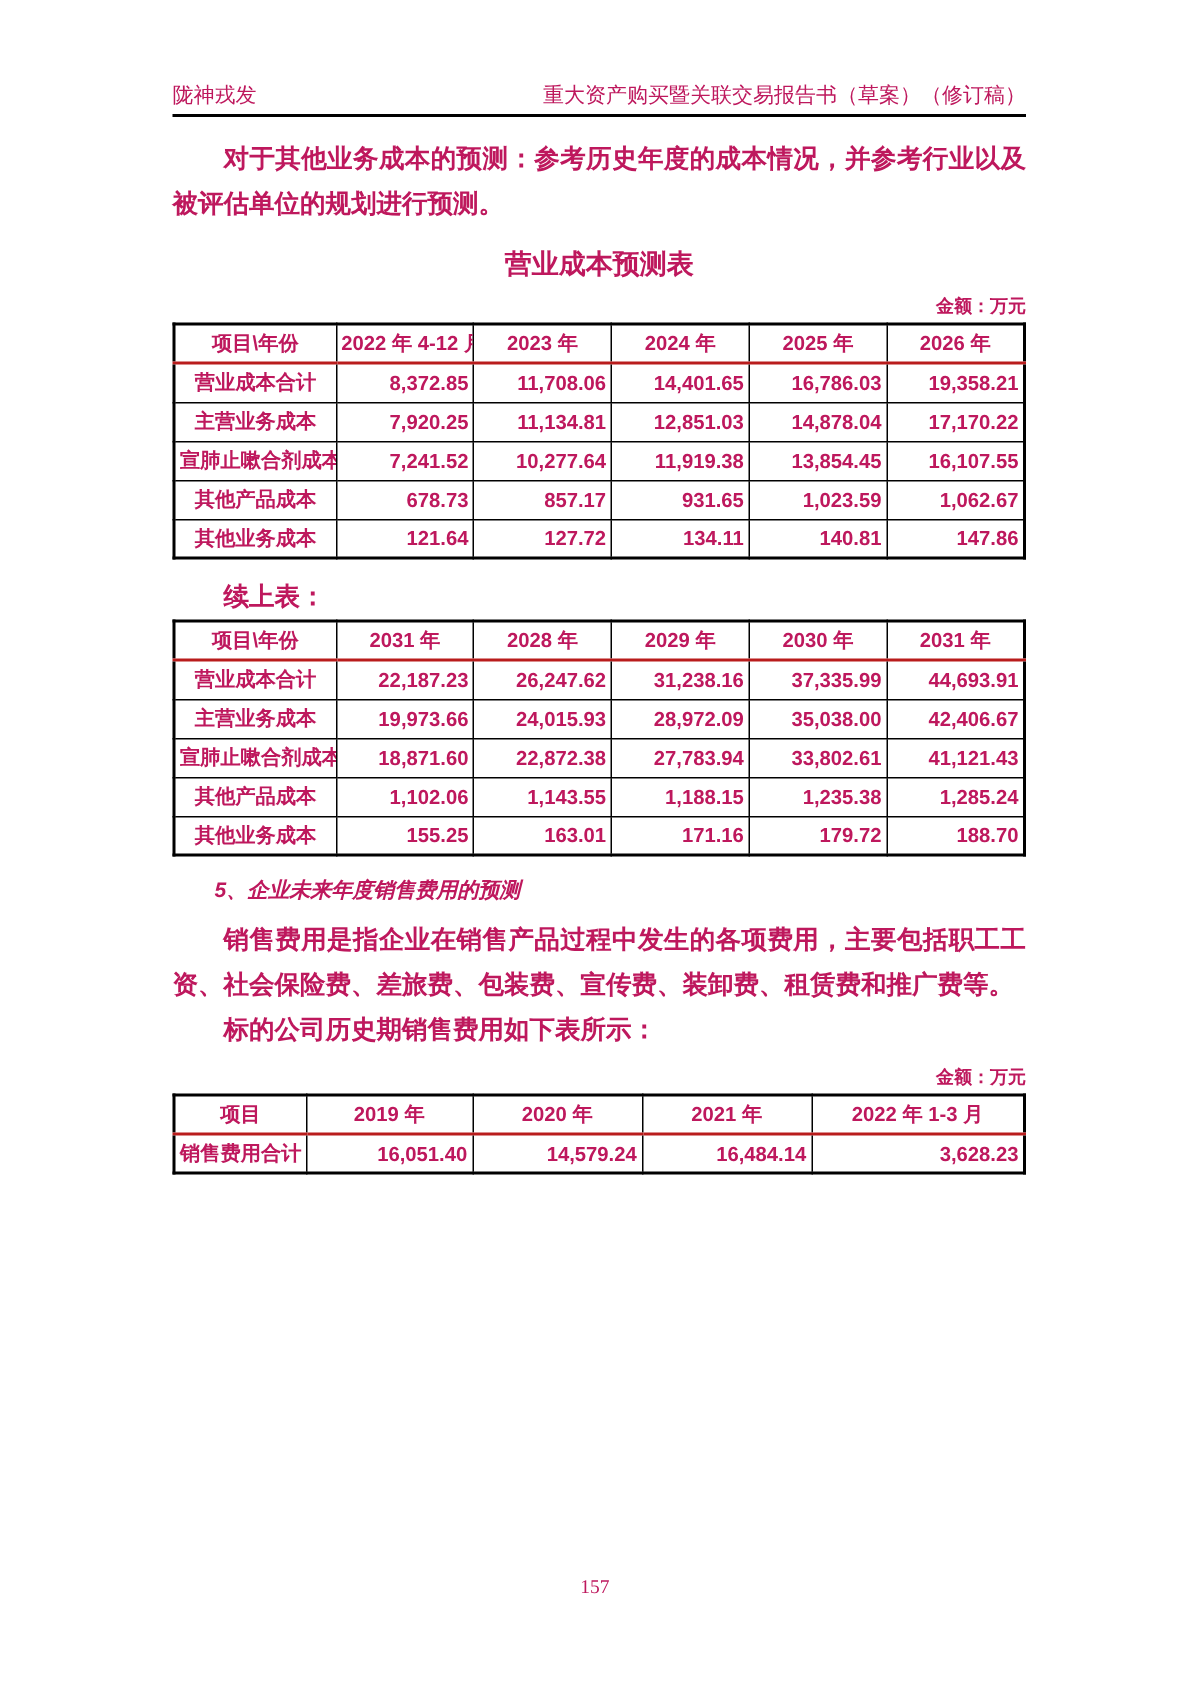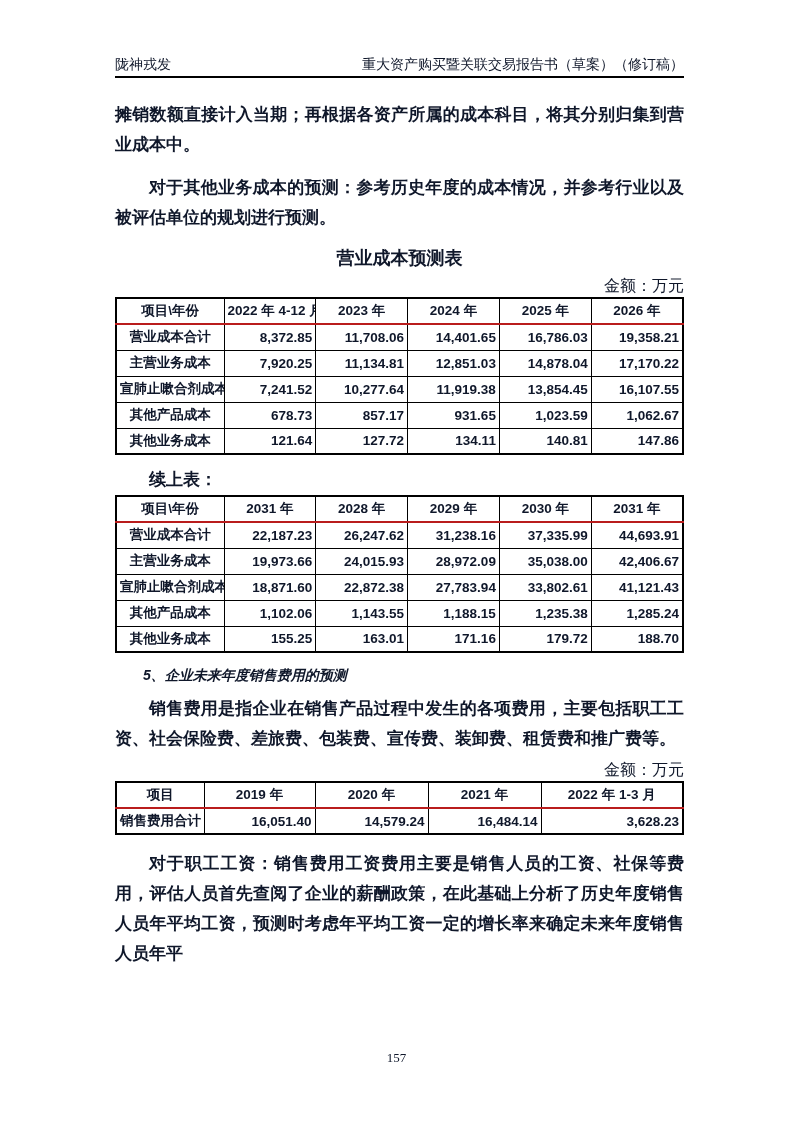--- a/index.html
+++ b/index.html
@@ -3,21 +3,21 @@
 <meta charset="utf-8">
 <style>
   html, body { margin: 0; padding: 0; background: #ffffff; }
   .page {
     position: relative;
     width: 793px;
     height: 1122px;
     box-sizing: border-box;
     padding: 56px 109px 0 115px;
     background: #ffffff;
-    color: #0f172a;
+    color: #be185d;
     font-family: "Liberation Sans", sans-serif;
     overflow: hidden;
   }
   .page-header {
     display: flex;
     justify-content: space-between;
     align-items: flex-end;
     border-bottom: 2px solid #000;
     padding-bottom: 3px;
     font-family: "Liberation Serif", serif;
@@ -40,22 +40,22 @@
   .mt-0  { margin-top: 0; }
   .mt-14 { margin-top: 14px; }
   .table-title {
     font-size: 18px;
     font-weight: bold;
     text-align: center;
     margin: 10px 0 0 0;
     line-height: 30px;
   }
   .unit-label {
-    font-size: 16px;
-    font-weight: normal;
+    font-size: 12px;
+    font-weight: bold;
     text-align: right;
     margin: 2px 0 0 0;
     line-height: 22px;
   }
   .unit-label.second { margin-top: 5px; }
   .data-table {
     width: 100%;
     border-collapse: collapse;
     border: 2px solid #000;
     table-layout: fixed;
@@ -107,21 +107,20 @@
 
 <div class="page">
 
   <header class="page-header">
     <span>陇神戎发</span>
     <span>重大资产购买暨关联交易报告书（草案）（修订稿）</span>
   </header>
 
   <main>
 
-    <p class="body-text no-indent mt-22">摊销数额直接计入当期；再根据各资产所属的成本科目，将其分别归集到营业成本中。</p>
 
     <p class="body-text">对于其他业务成本的预测：参考历史年度的成本情况，并参考行业以及被评估单位的规划进行预测。</p>
 
 
     <h3 class="table-title">营业成本预测表</h3>
 
     <div class="unit-label">金额：万元</div>
 
     <table class="data-table cost-table" data-table="cost_forecast.table1">
         <thead>
@@ -232,20 +231,21 @@
             <td class="num-col">179.72</td>
             <td class="num-col">188.70</td>
           </tr>
         </tbody>
       </table>
 
     <h4 class="section-heading">5、企业未来年度销售费用的预测</h4>
 
     <p class="body-text mt-4">销售费用是指企业在销售产品过程中发生的各项费用，主要包括职工工资、社会保险费、差旅费、包装费、宣传费、装卸费、租赁费和推广费等。</p>
 
+    <p class="body-text mt-0">标的公司历史期销售费用如下表所示：</p>
 
     <div class="unit-label second">金额：万元</div>
 
     <table class="data-table expense-table" data-table="section5.expense_table">
         <thead>
           <tr>
             <th>项目</th>
             <th>2019 年</th>
             <th>2020 年</th>
             <th>2021 年</th>
@@ -256,21 +256,20 @@
           <tr>
             <td class="label-col">销售费用合计</td>
             <td class="num-col">16,051.40</td>
             <td class="num-col">14,579.24</td>
             <td class="num-col">16,484.14</td>
             <td class="num-col">3,628.23</td>
           </tr>
         </tbody>
       </table>
 
-    <p class="body-text mt-14">对于职工工资：销售费用工资费用主要是销售人员的工资、社保等费用，评估人员首先查阅了企业的薪酬政策，在此基础上分析了历史年度销售人员年平均工资，预测时考虑年平均工资一定的增长率来确定未来年度销售人员年平</p>
 
   </main>
 
   <footer class="page-footer">
     <span>157</span>
   </footer>
 
 </div>
 
 </body></html>

